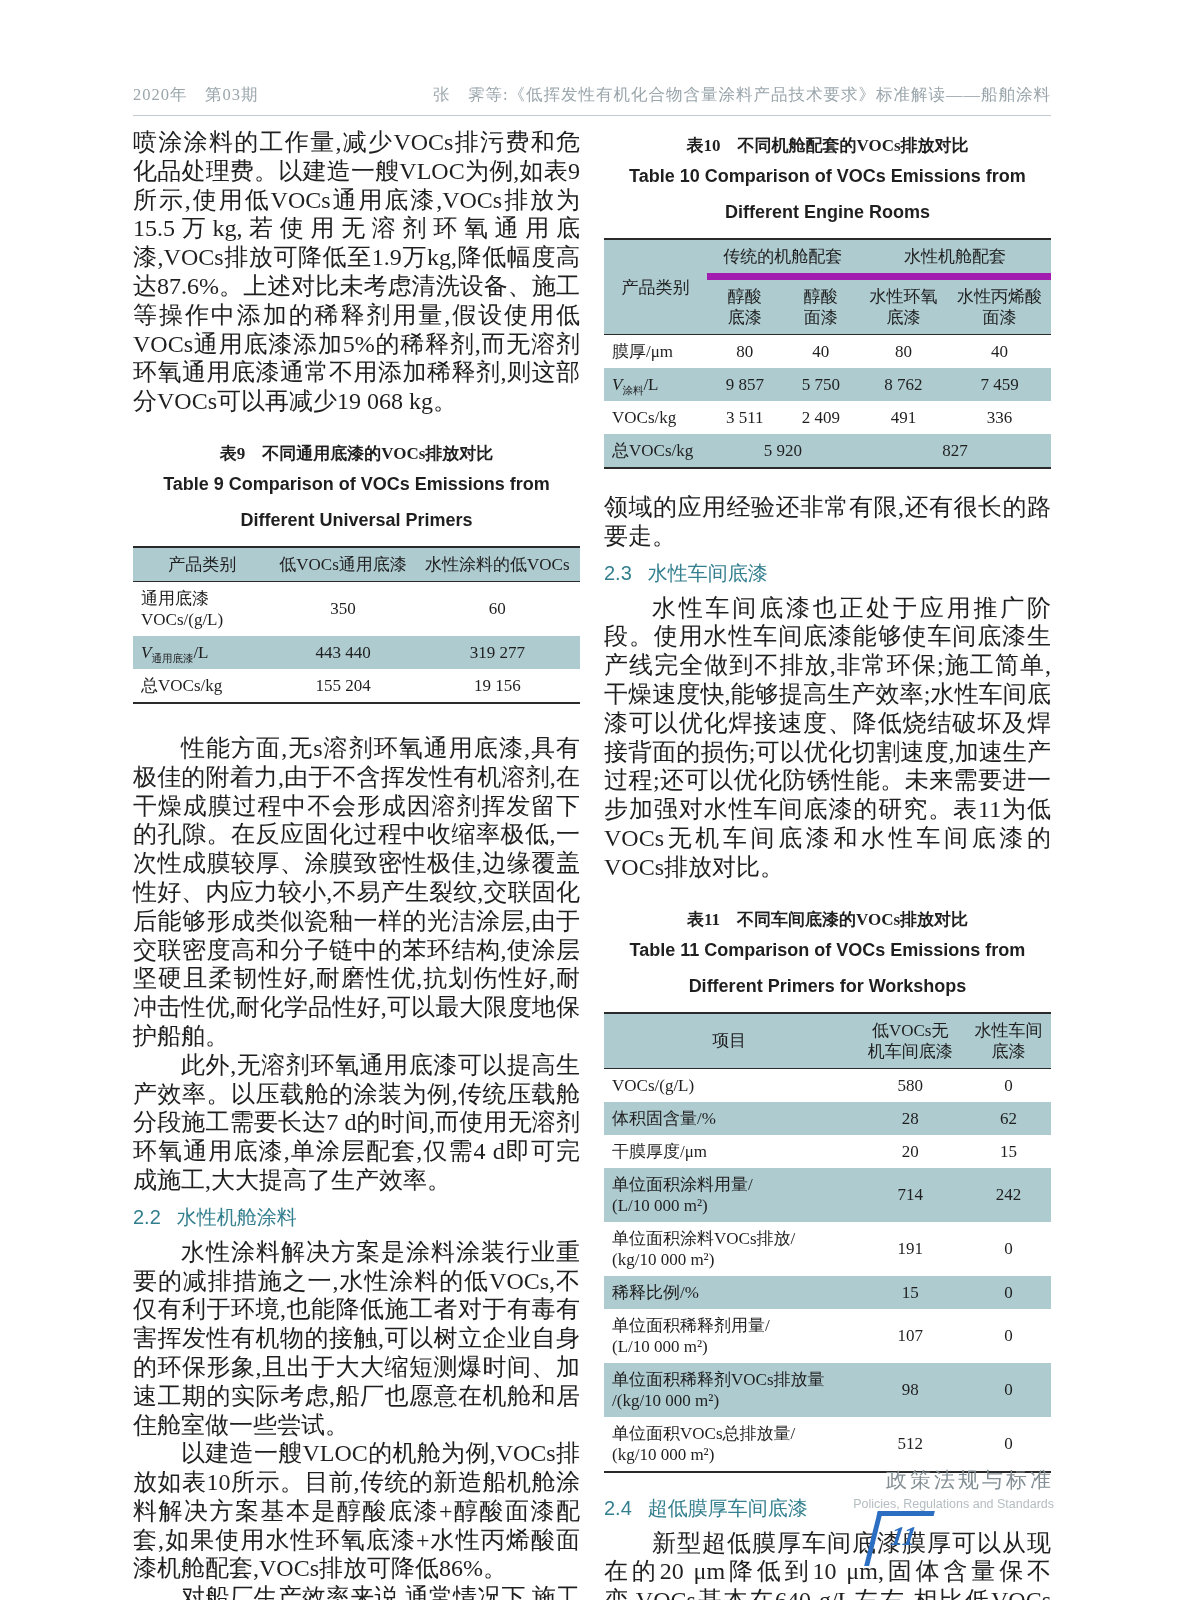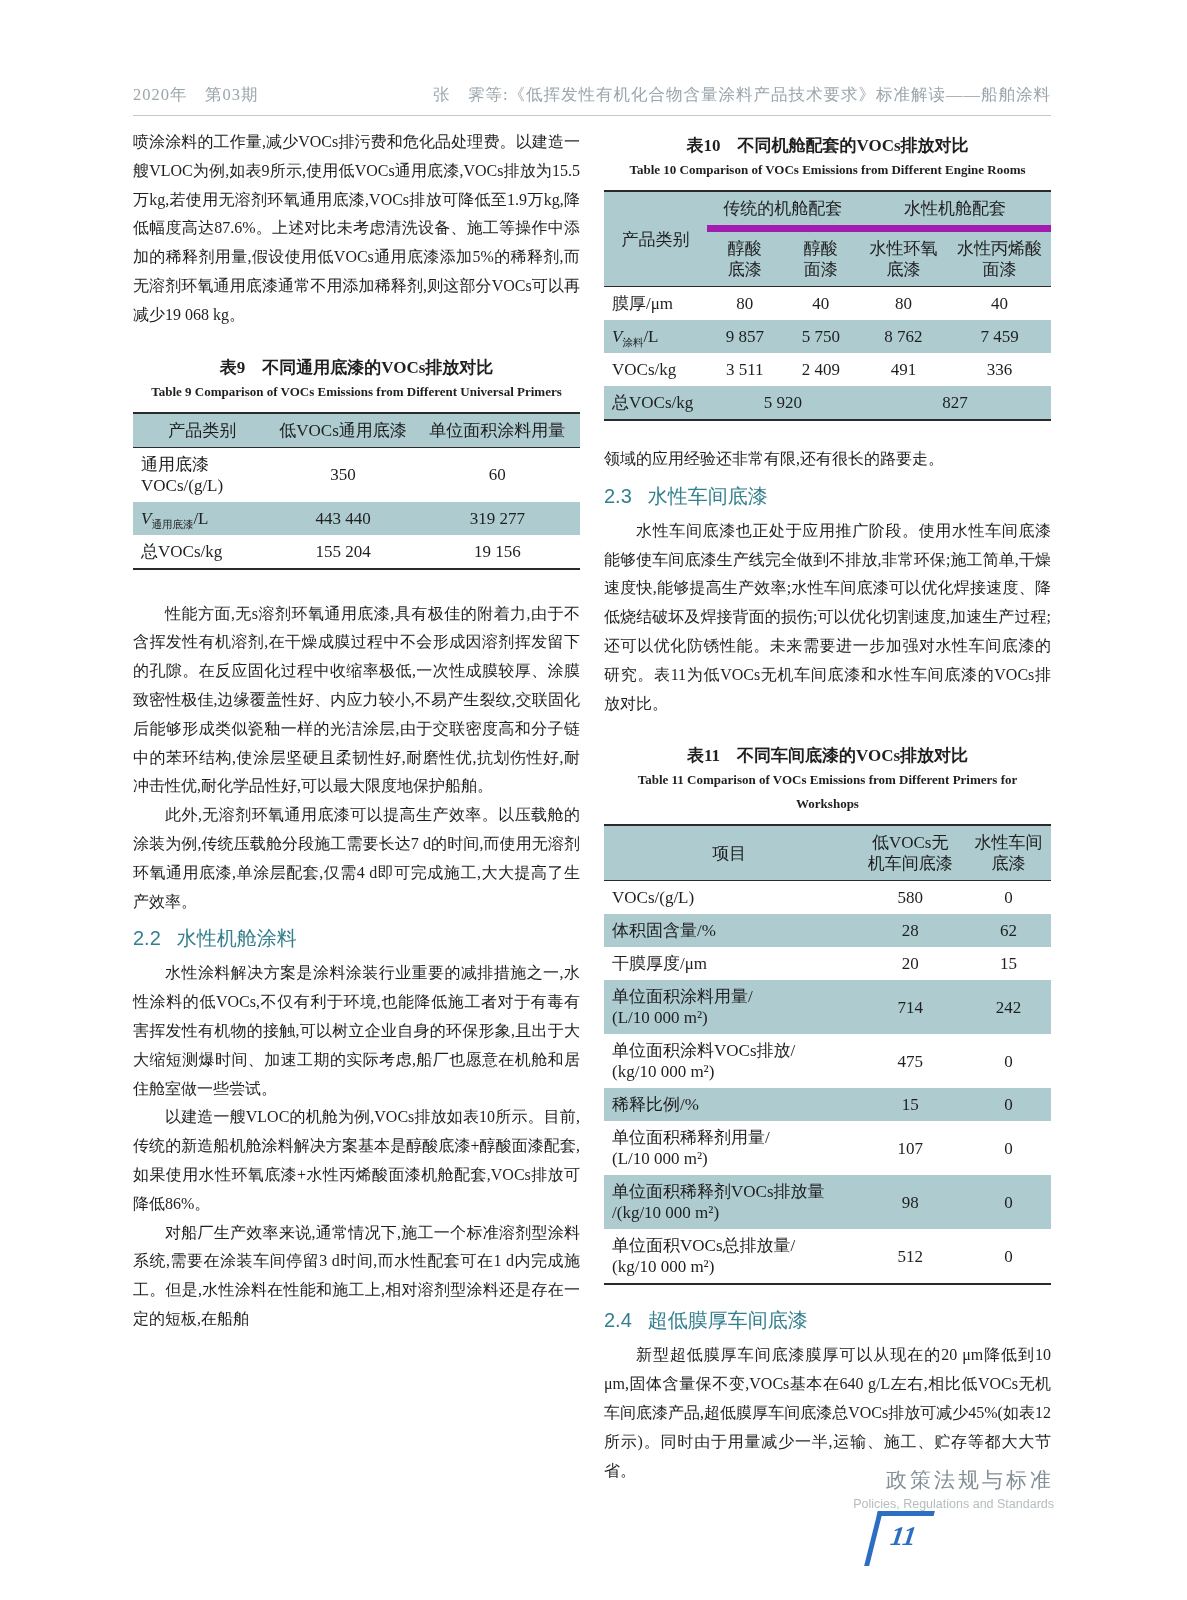--- a/index.html
+++ b/index.html
@@ -16,34 +16,34 @@
     padding-bottom:9px; border-bottom:1px solid #c2cacd;
   }
   
   .columns{
     position:absolute; top:128px; left:133px; width:918px;
     display:flex; gap:24px;
   }
   .col{width:447px;}
   
   .para{
-    margin:0; font-size:16px; line-height:28.8px;
+    margin:0; font-size:24px; line-height:28.8px;
     text-align:justify; text-justify:inter-ideograph;
   }
   .indent{text-indent:2em;}
   .section-head{
     display:flex; align-items:baseline; margin:9px 0 7px;
     font-family:"Liberation Sans","DejaVu Sans",sans-serif;
     font-size:20px; color:#337f8e; font-weight:500;
   }
   .section-head .sec-num{margin-right:16px;}
   
   .caption-block{text-align:center; margin:26px 4px 8px;}
   .cap-cn{font-size:17px; font-weight:bold; line-height:24px;}
-  .cap-en{font-size:13px; font-weight:bold; line-height:24px; font-family:Liberation Serif, serif;}
+  .cap-en{font-size:18px; font-weight:bold; line-height:36px; font-family:Liberation Sans, sans-serif;}
   
   table{
     width:100%; border-collapse:collapse; font-size:17px; line-height:21px;
     border-top:2.5px solid #2a2a2a; border-bottom:2.5px solid #2a2a2a;
   }
   th,td{padding:6px 4px; font-weight:normal; text-align:center; vertical-align:middle;}
   .stripe{background:#aecbd0;}
   thead .hsep{border-bottom:1.5px solid #2a2a2a;}
   th.group{border-bottom:7px solid #a21caf;}
   td.lbl{text-align:left; padding-left:8px;}
@@ -97,21 +97,21 @@
       <table class="t-after">
         <colgroup>
             <col style="width:31%">
             <col style="width:32%">
             <col style="width:37%">
           </colgroup>
         <thead>
           <tr class="stripe">
             <th class="hsep">产品类别</th>
             <th class="hsep">低VOCs通用底漆</th>
-            <th class="hsep">单位面积涂料用量</th>
+            <th class="hsep">水性涂料的低VOCs</th>
           </tr>
         </thead>
         <tbody>
           <tr>
             <td class="lbl pre">通用底漆
 VOCs/(g/L)</td>
             <td>350</td>
             <td>60</td>
           </tr>
           <tr class="stripe">
@@ -249,21 +249,21 @@
           </tr>
           <tr class="stripe">
             <td class="lbl pre">单位面积涂料用量/
 (L/10 000 m²)</td>
             <td>714</td>
             <td>242</td>
           </tr>
           <tr>
             <td class="lbl pre">单位面积涂料VOCs排放/
 (kg/10 000 m²)</td>
-            <td>475</td>
+            <td>191</td>
             <td>0</td>
           </tr>
           <tr class="stripe">
             <td class="lbl pre">稀释比例/%</td>
             <td>15</td>
             <td>0</td>
           </tr>
           <tr>
             <td class="lbl pre">单位面积稀释剂用量/
 (L/10 000 m²)</td>

